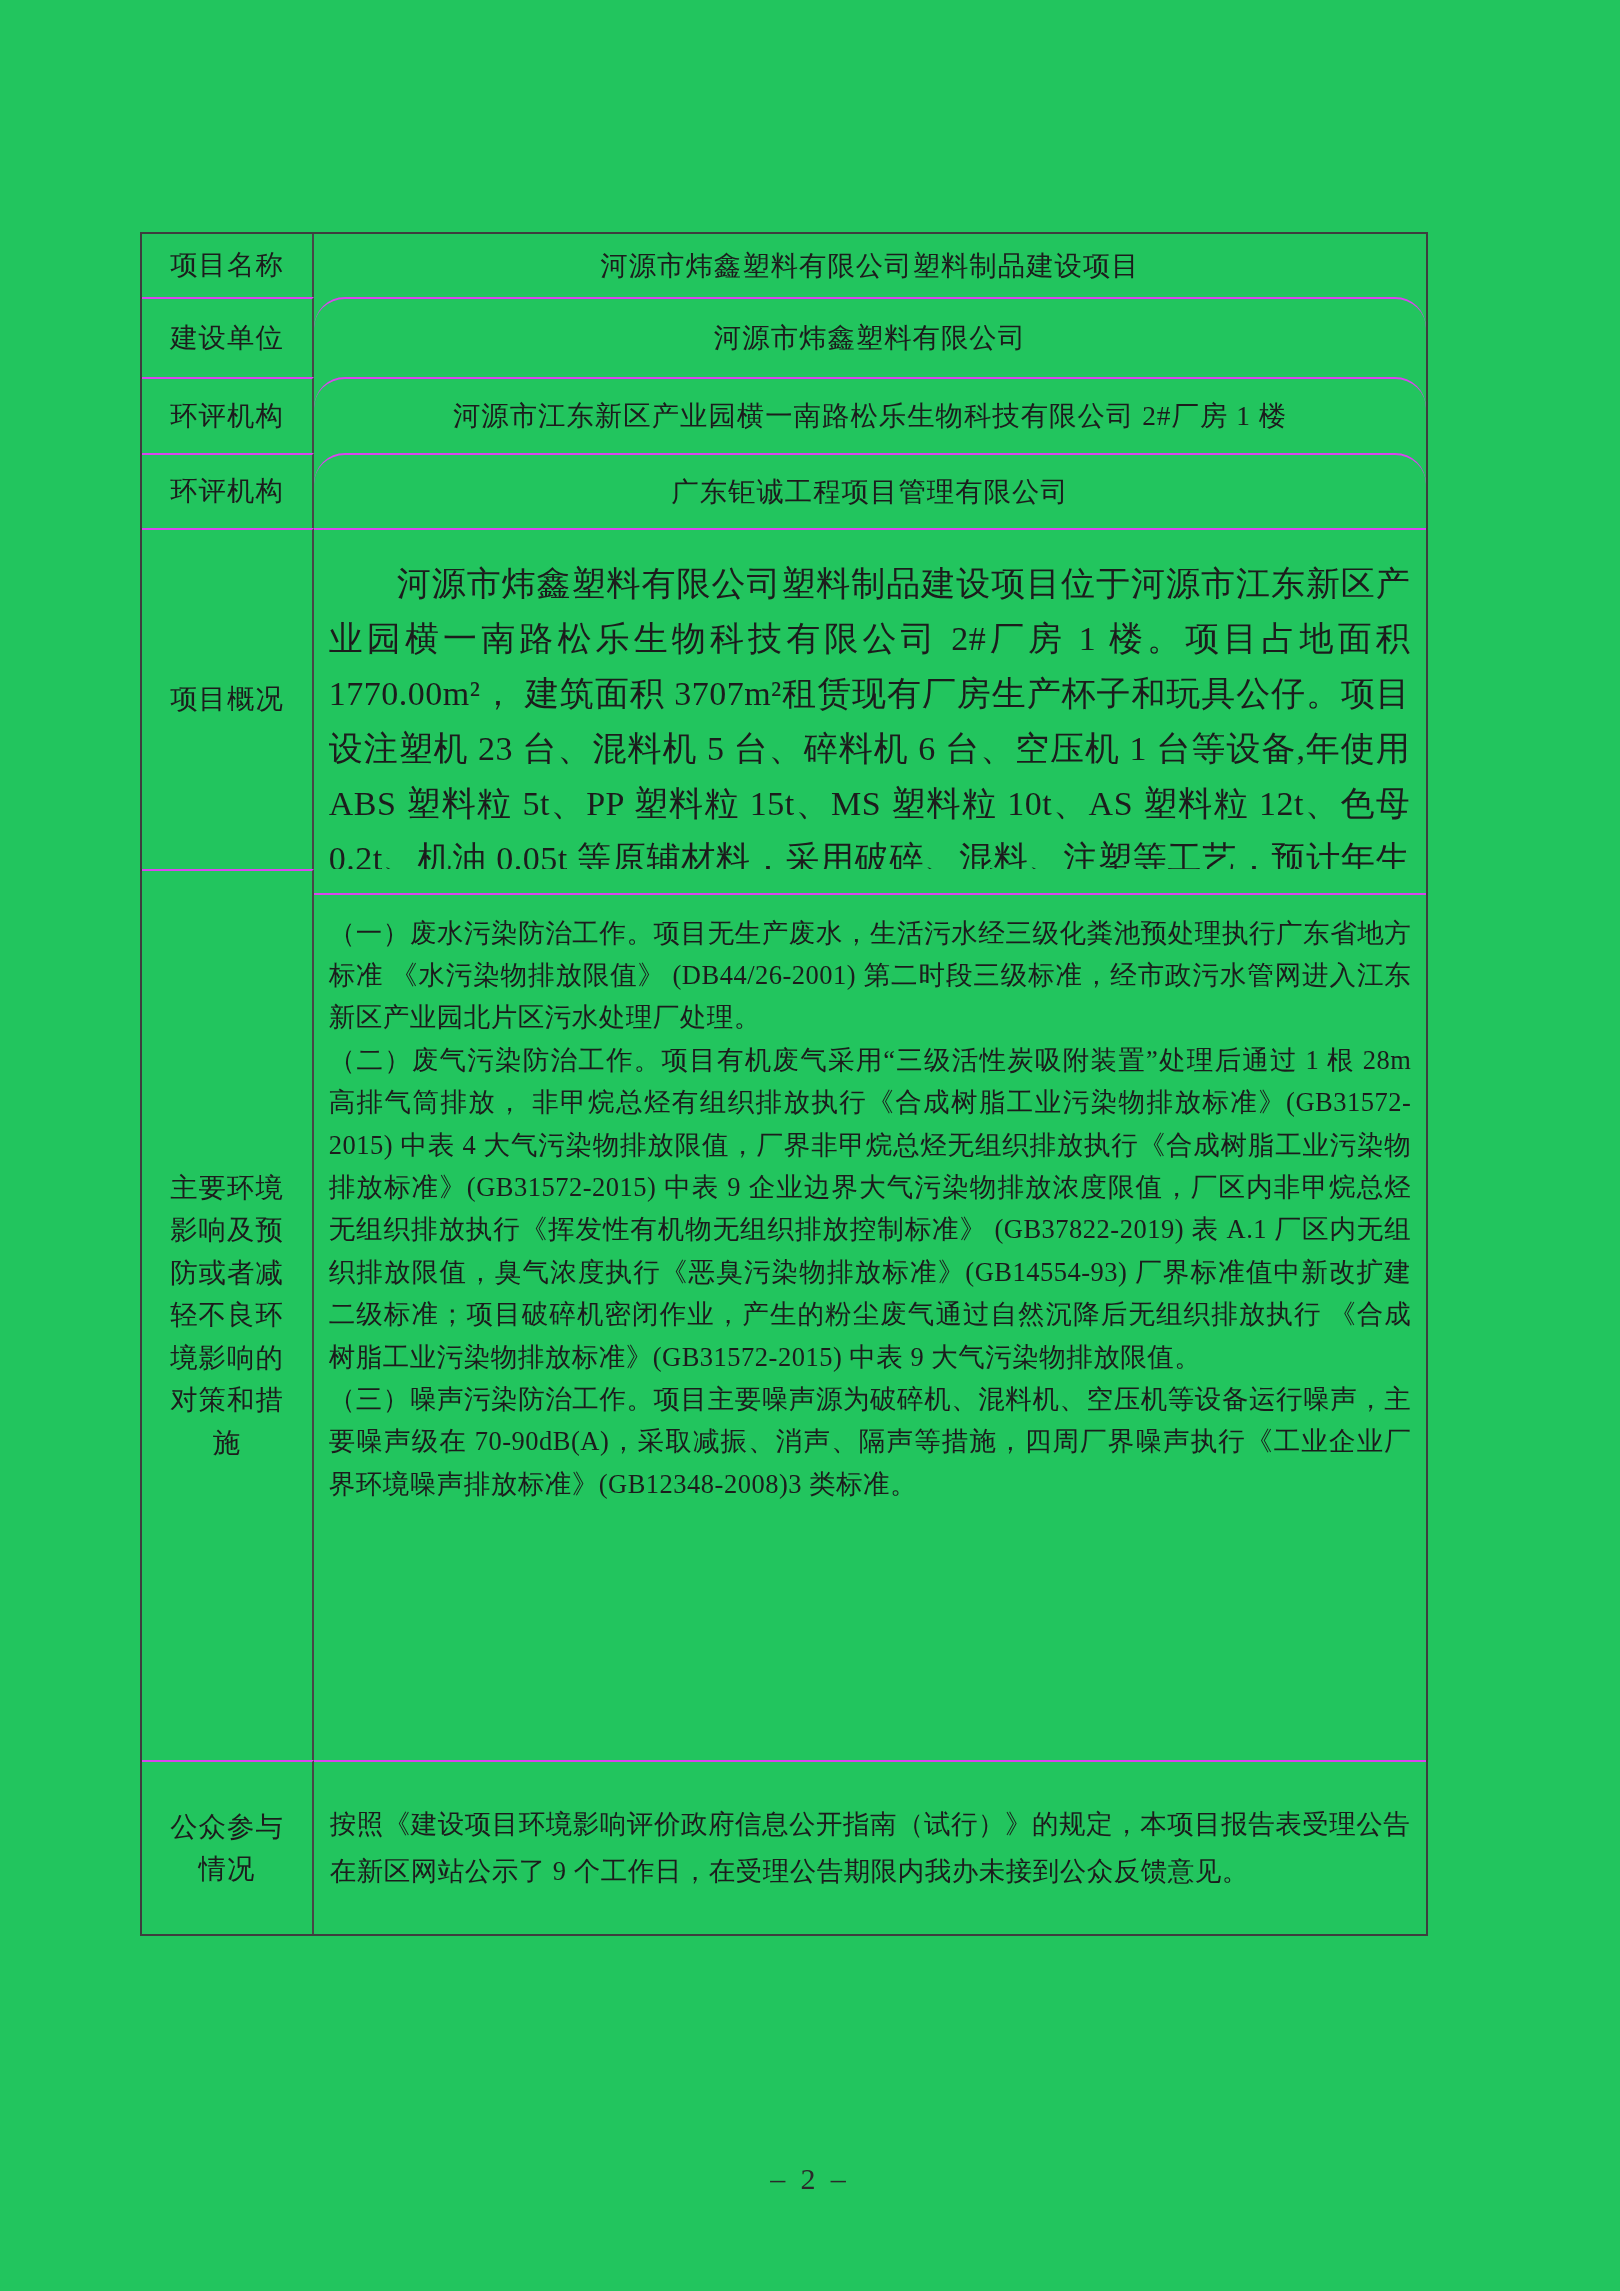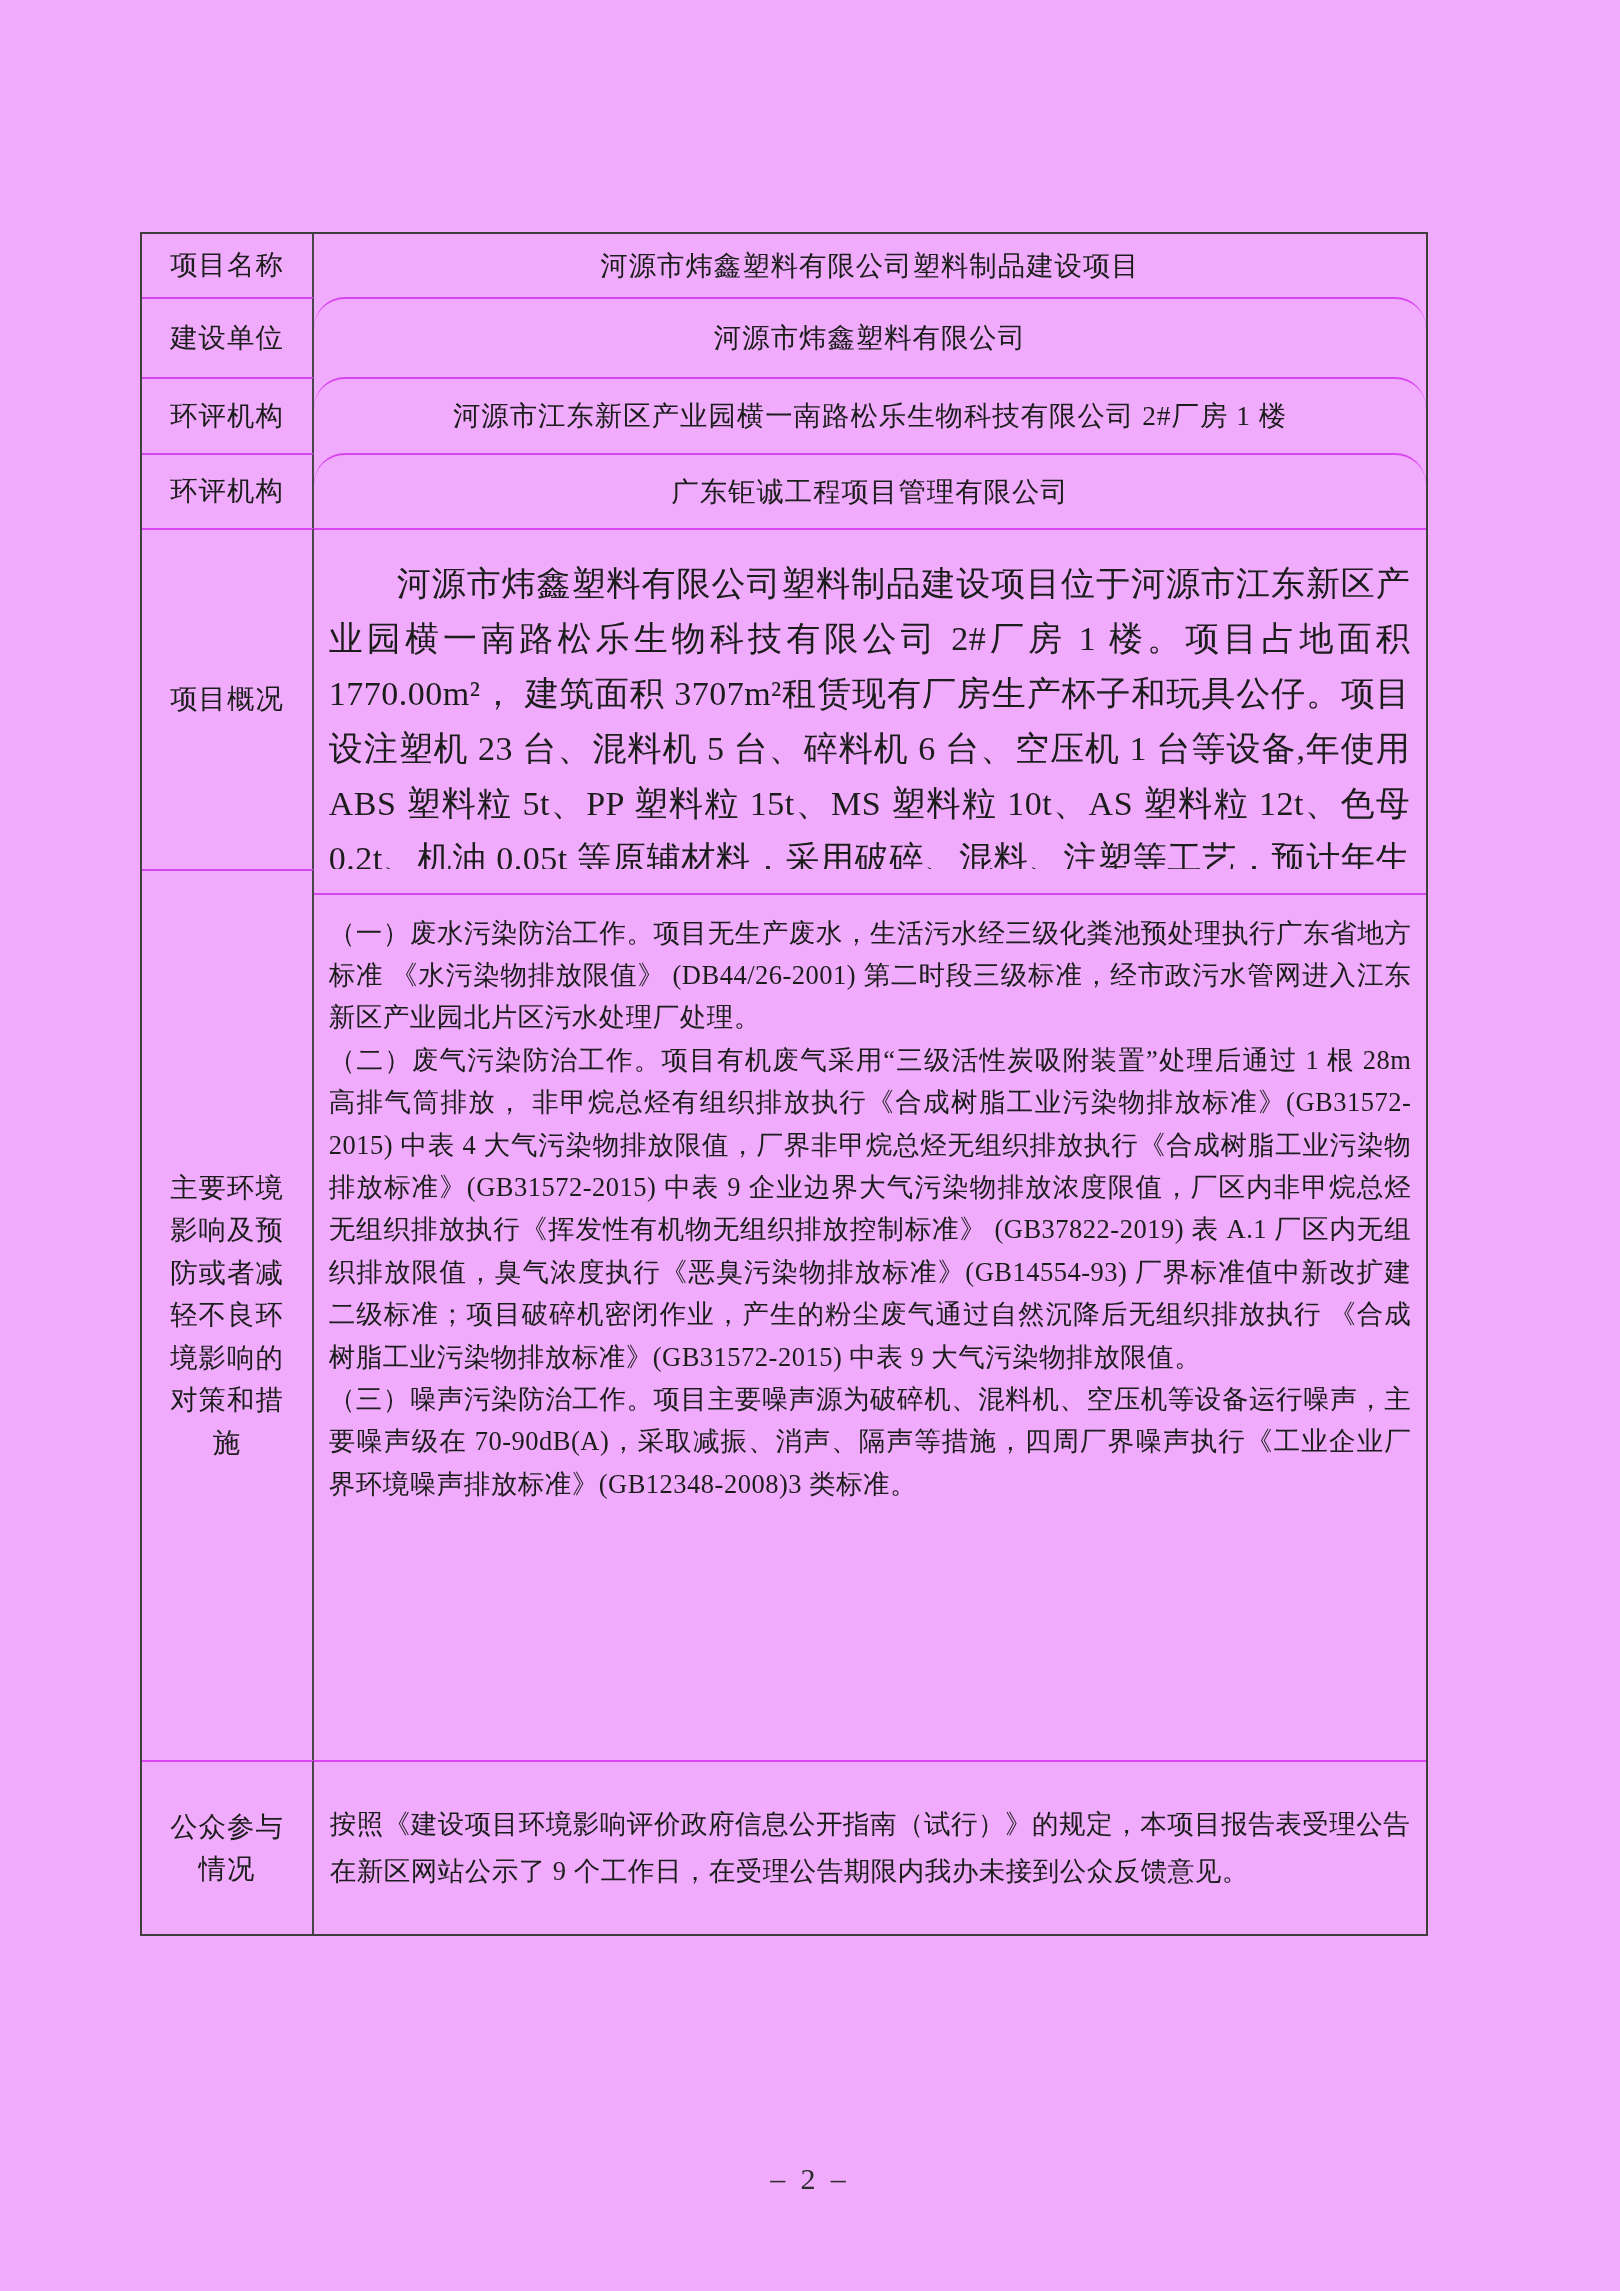--- a/index.html
+++ b/index.html
@@ -1,20 +1,20 @@
 <!DOCTYPE html>
 <html><head>
 <meta charset="utf-8">
 <style>
   html,body { margin:0; padding:0; }
   body { background:#ffffff; }
   .page {
     position:relative;
     width:1620px; height:2292px;
-    background:#f0abfc;
+    background:#22c55e;
     font-family:"Liberation Serif","DejaVu Serif",serif;
     color:#1c1c1c;
     overflow:hidden;
   }
   .eia-table {
     position:absolute; left:140px; top:232px; width:1288px;
     display:grid;
     grid-template-columns:172px 1fr;
     grid-template-rows:63px 80px 76px 75px 341px 891px 174px;
     border:2px solid #3e3e3e;

